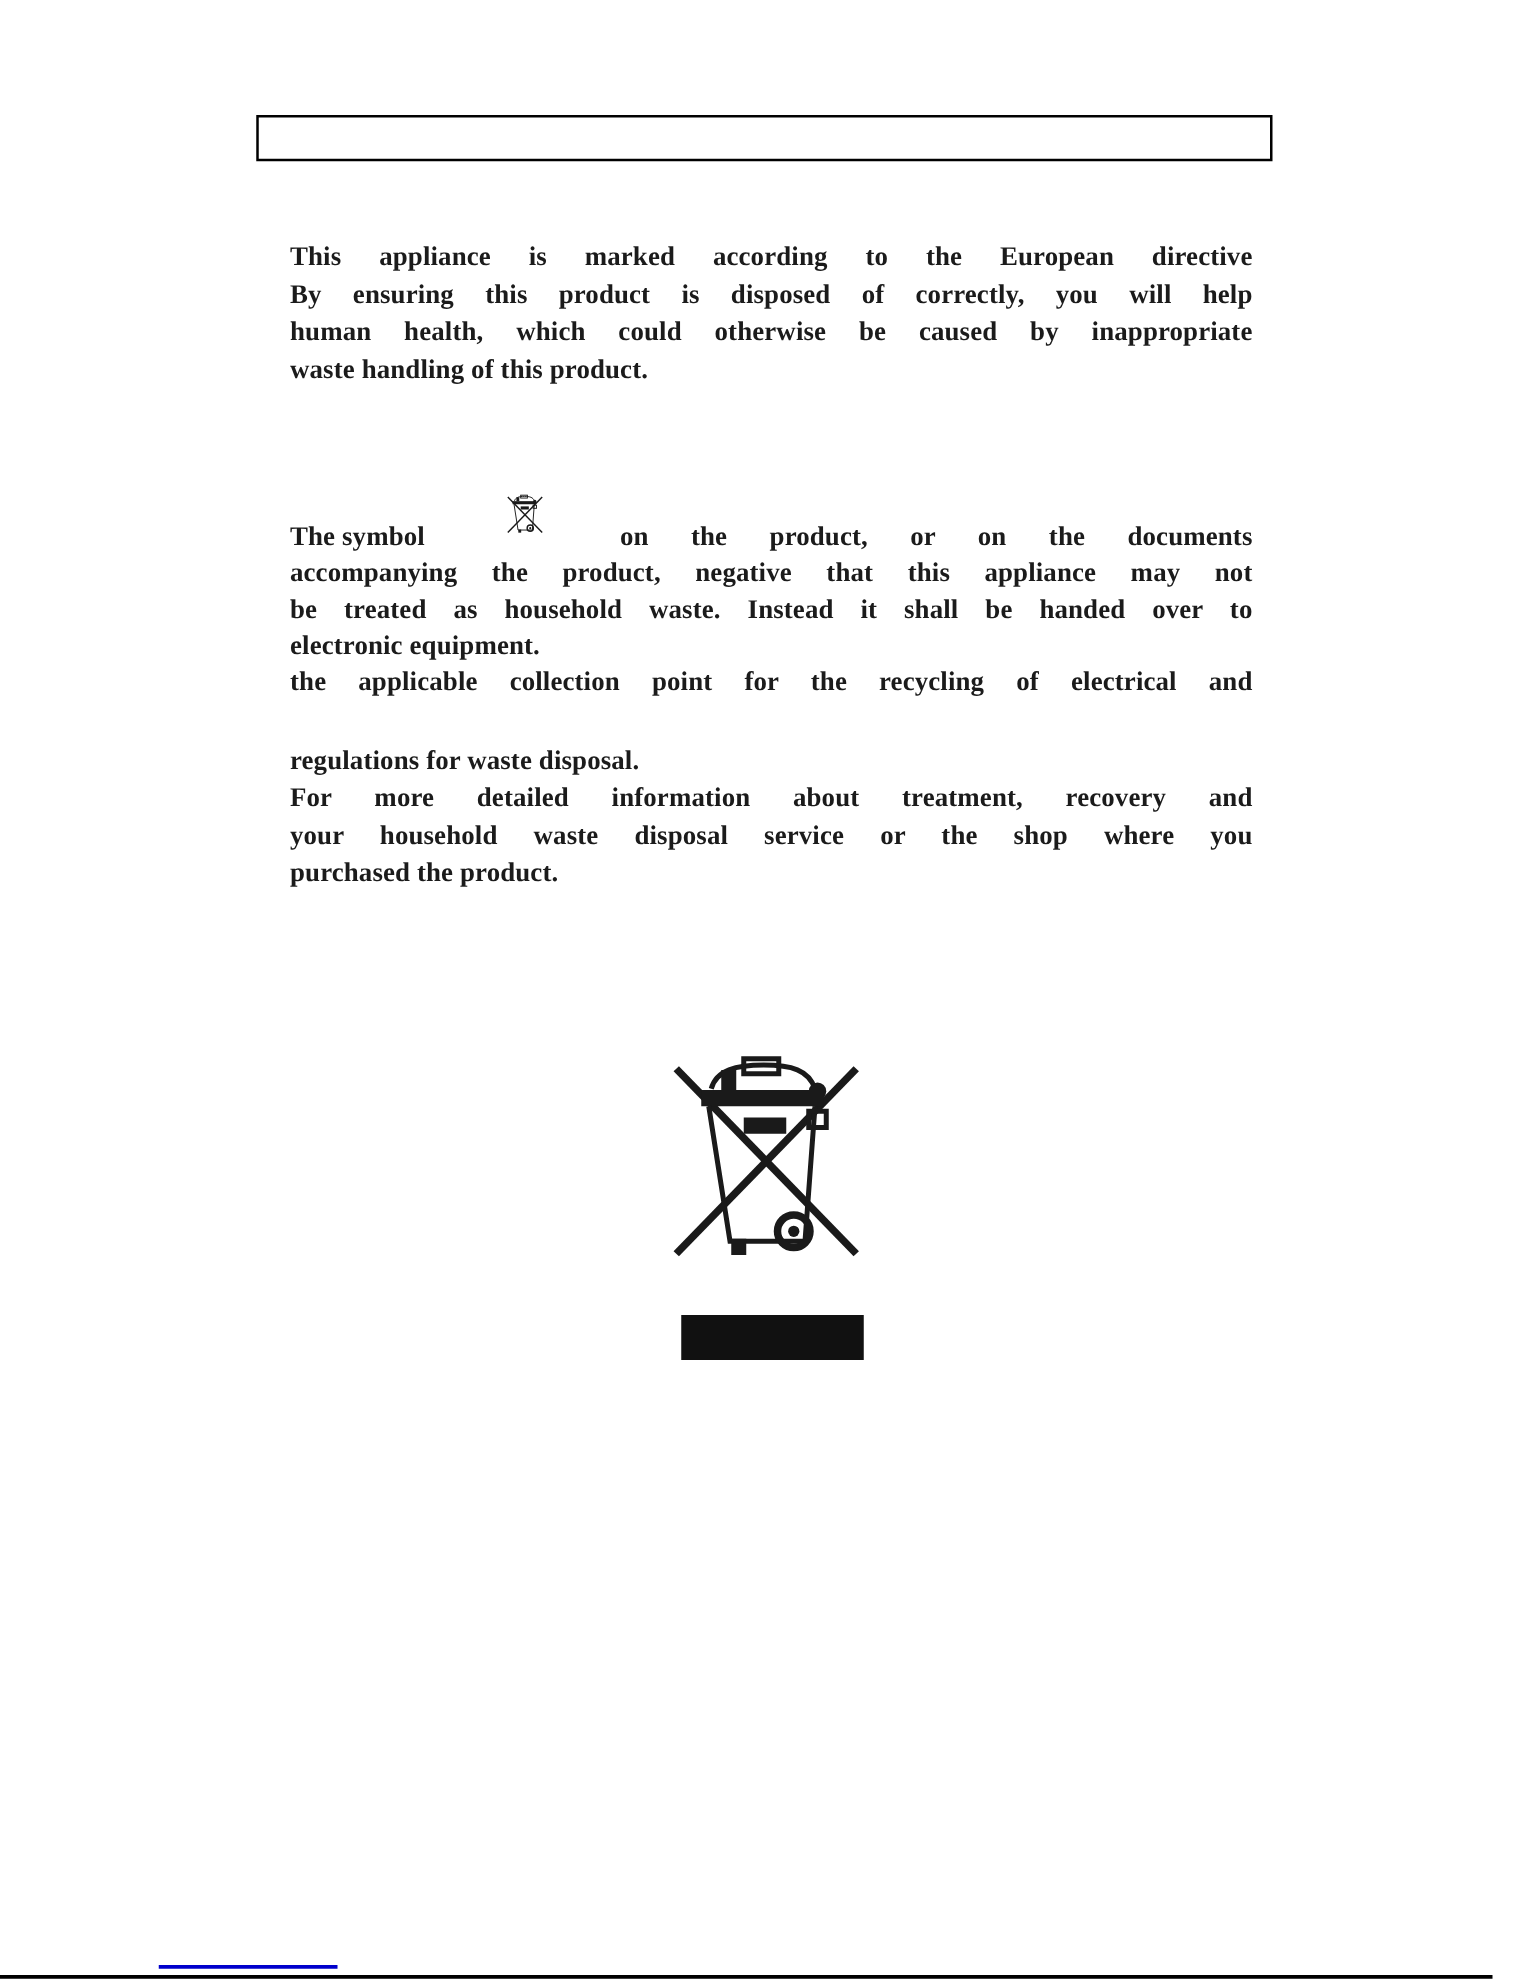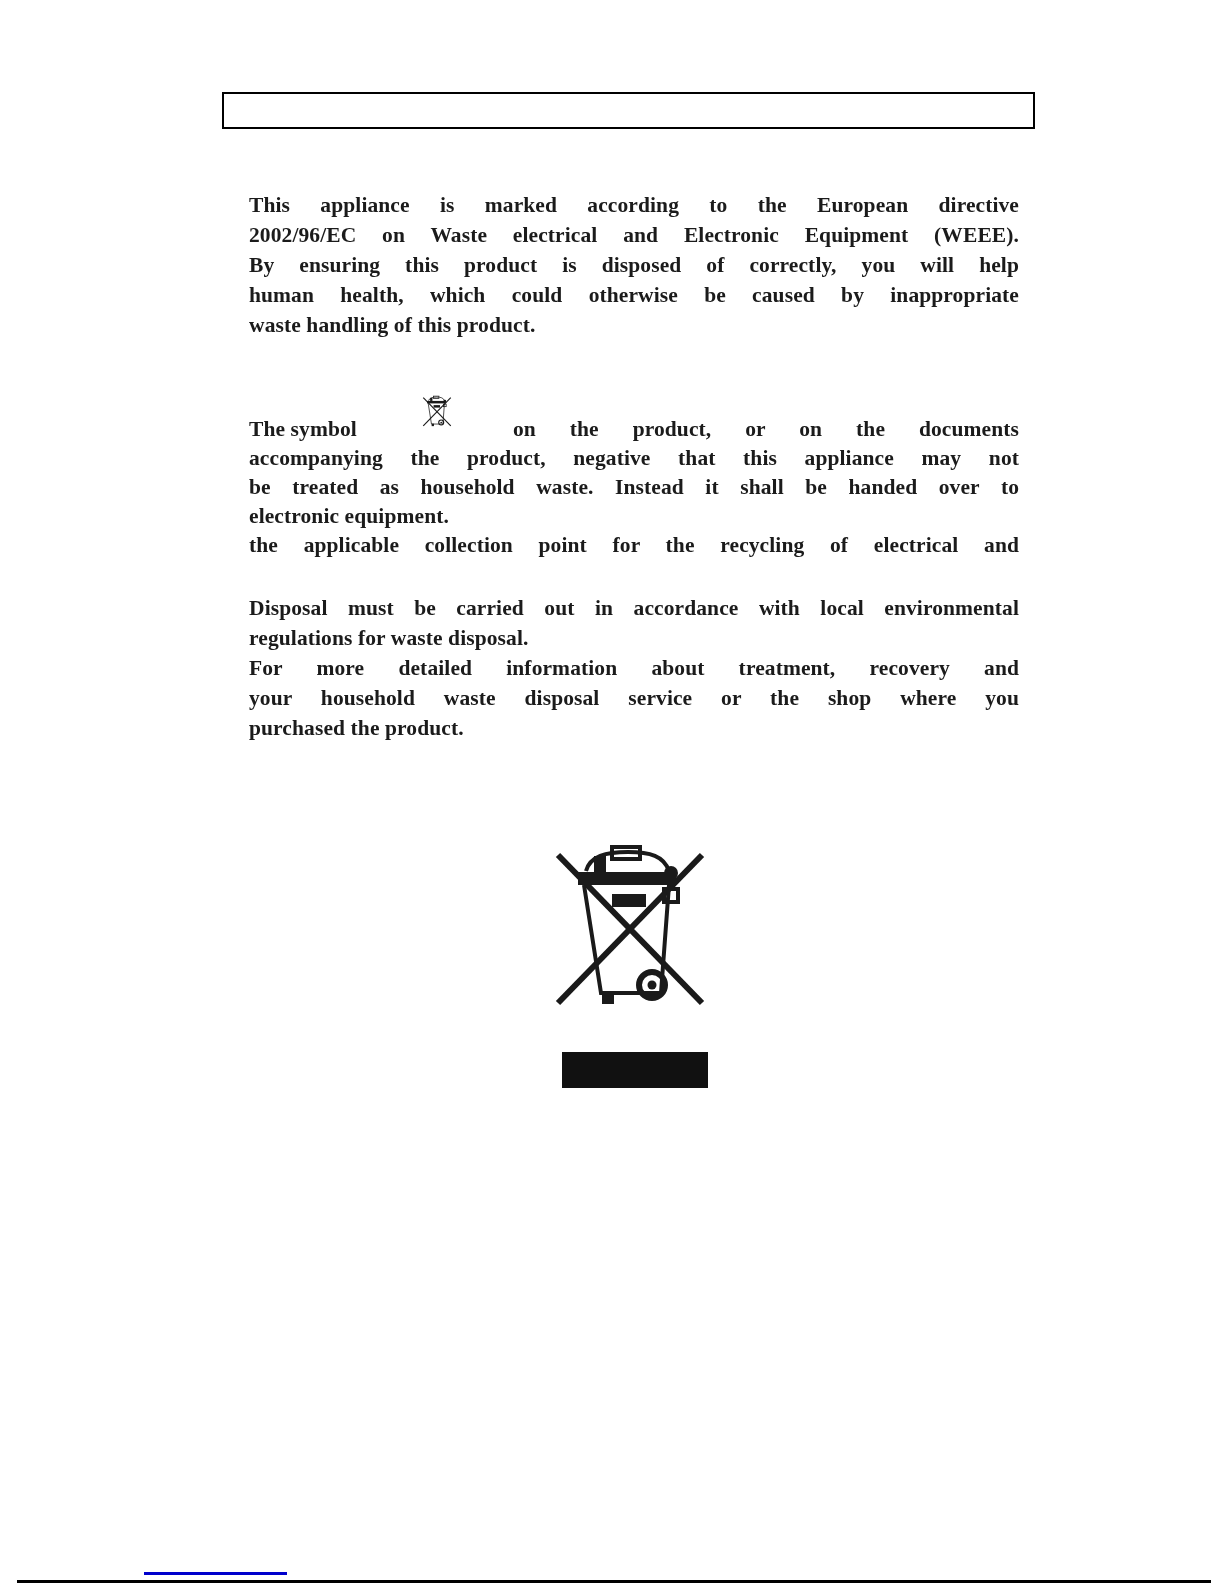--- a/index.html
+++ b/index.html
@@ -4,21 +4,20 @@
 <style>
   html,body { margin:0; padding:0; background:#ffffff; }
   .page {
     position:relative;
     width:1194px; height:1585px;
     background:#ffffff;
     font-family:"Liberation Serif", serif;
     font-weight:bold;
     color:#1b1b1b;
     overflow:hidden;
-    margin-left:17px;
   }
   .header-box {
     position:absolute; left:205px; top:92px;
     width:813px; height:37px;
     border:2px solid #000; box-sizing:border-box;
     background:#ffffff;
   }
   .textblock {
     position:absolute; left:232px; width:770px;
     font-size:21.5px; line-height:30px;
@@ -65,21 +64,20 @@
 </style>
 </head>
 <body>
 
 <div class="page">
 
   <div class="header-box"></div>
 
   <div class="textblock t1">
     <div class="line">This appliance is marked according to the European directive</div>
-    <div class="line">2002/96/EC on Waste electrical and Electronic Equipment (WEEE).</div>
     <div class="line">By ensuring this product is disposed of correctly, you will help</div>
     <div class="line">human health, which could otherwise be caused by inappropriate</div>
     <div class="line last">waste handling of this product.</div>
   </div>
 
   <div class="textblock t2">
     <div class="line p2-first">
       <span class="left-text">The symbol</span>
       <span class="icon-slot">
         <span class="icon-stack">
@@ -105,21 +103,20 @@
       </span>
       <span class="right-text">on the product, or on the documents</span>
     </div>
     <div class="line">accompanying the product, negative that this appliance may not</div>
     <div class="line">be treated as household waste. Instead it shall be handed over to</div>
     <div class="line last">electronic equipment.</div>
     <div class="line">the applicable collection point for the recycling of electrical and</div>
   </div>
 
   <div class="textblock t3">
-    <div class="line">Disposal must be carried out in accordance with local environmental</div>
     <div class="line last">regulations for waste disposal.</div>
     <div class="line">For more detailed information about treatment, recovery and</div>
     <div class="line">your household waste disposal service or the shop where you</div>
     <div class="line last">purchased the product.</div>
   </div>
 
   <svg class="weee-large" viewBox="0 0 160 178" xmlns="http://www.w3.org/2000/svg" aria-hidden="true">
     <use href="#weee-bin"></use>
   </svg>
 

